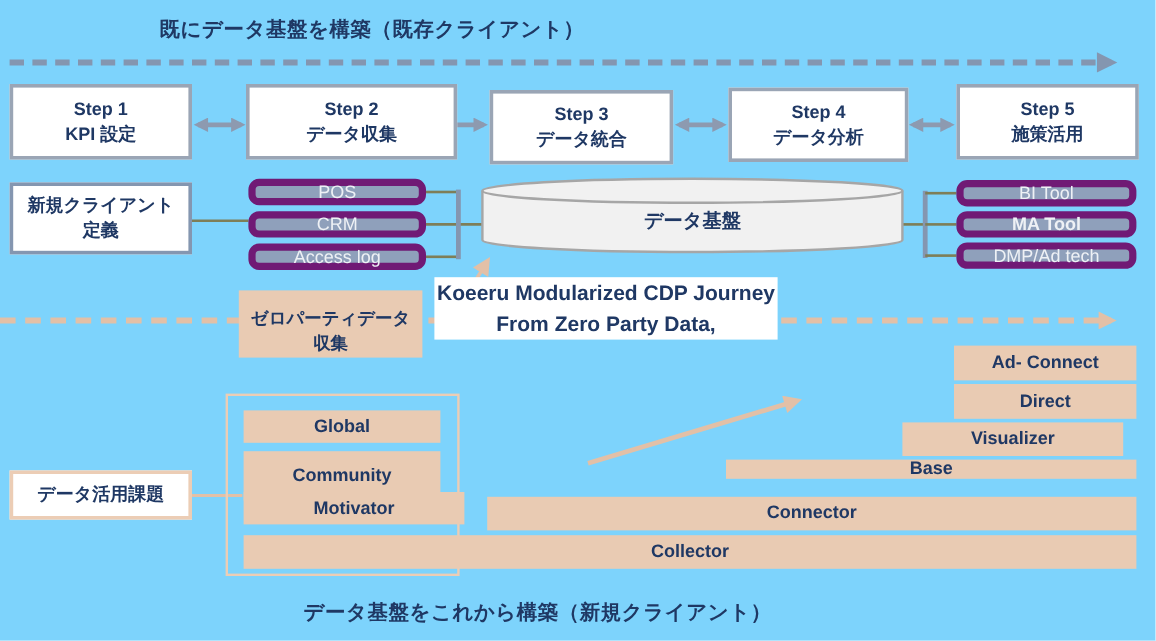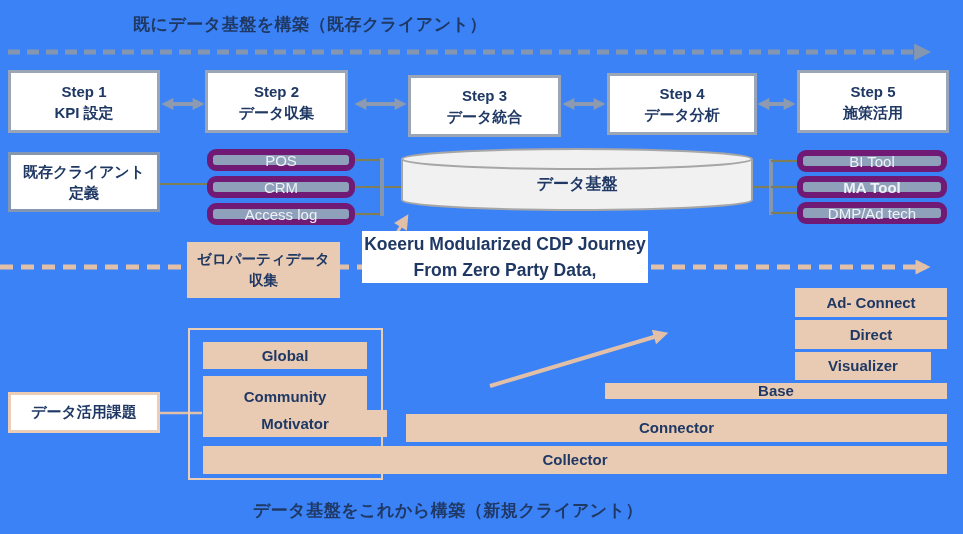--- a/index.html
+++ b/index.html
@@ -1,17 +1,17 @@
 <!DOCTYPE html>
 <html><head>
 <meta charset="utf-8">
 <style>
   html,body{margin:0;padding:0;background:#ffffff;}
   .stage{
-    position:relative;width:963px;height:534px;background:#3b82f6;overflow:hidden;
+    position:relative;width:963px;height:534px;background:#7dd3fc;overflow:hidden;
     font-family:"Liberation Sans","DejaVu Sans",sans-serif;color:#1f3864;
   }
   .lines{position:absolute;left:0;top:0;width:963px;height:534px;z-index:1;}
   .abs{position:absolute;z-index:2;box-sizing:border-box;}
   .title{font-size:17px;font-weight:bold;text-align:center;letter-spacing:0.5px;color:#1f3864;}
   .stepbox{
     background:#ffffff;border:3px solid #9aa5b5;color:#1f3864;font-weight:bold;
     display:flex;flex-direction:column;align-items:center;justify-content:center;
     font-size:15px;line-height:1.4;text-align:center;
   }
@@ -91,39 +91,39 @@
     <line x1="160" y1="413" x2="202" y2="413" stroke="#e2c0a7" stroke-width="2.5"></line>
   </svg>
 
   <div class="abs title" style="left:0;top:13px;width:620px;">既にデータ基盤を構築（既存クライアント）</div>
   <div class="abs title" style="left:48px;top:499px;width:800px;">データ基盤をこれから構築（新規クライアント）</div>
 
   <div class="abs stepbox" style="left:8px;top:70px;width:152px;height:63px;">
     <span>Step 1</span>
     <span>KPI 設定</span>
   </div>
-  <div class="abs stepbox" style="left:205px;top:70px;width:143px;height:63px;">
+  <div class="abs stepbox" style="left:205px;top:70px;width:176px;height:63px;">
     <span>Step 2</span>
     <span>データ収集</span>
   </div>
   <div class="abs stepbox" style="left:408px;top:75px;width:153px;height:62px;">
     <span>Step 3</span>
     <span>データ統合</span>
   </div>
   <div class="abs stepbox" style="left:607px;top:73px;width:150px;height:62px;">
     <span>Step 4</span>
     <span>データ分析</span>
   </div>
   <div class="abs stepbox" style="left:797px;top:70px;width:152px;height:63px;">
     <span>Step 5</span>
     <span>施策活用</span>
   </div>
 
   <div class="abs whitebox-blue" style="left:8px;top:152px;width:152px;height:60px;">
-    <span>既存クライアント</span>
+    <span>新規クライアント</span>
     <span>定義</span>
   </div>
 
   <div class="abs srcbox" style="left:207px;top:149px;width:148px;height:22px;">
     <span>POS</span>
   </div>
   <div class="abs srcbox" style="left:207px;top:176px;width:148px;height:22px;">
     <span>CRM</span>
   </div>
   <div class="abs srcbox" style="left:207px;top:203px;width:148px;height:22px;">
@@ -135,37 +135,37 @@
   <div class="abs srcbox" style="left:797px;top:150px;width:150px;height:22px;">
     <span>BI Tool</span>
   </div>
   <div class="abs srcbox" style="left:797px;top:176px;width:150px;height:22px;font-weight:bold;">
     <span>MA Tool</span>
   </div>
   <div class="abs srcbox" style="left:797px;top:202px;width:150px;height:22px;">
     <span>DMP/Ad tech</span>
   </div>
 
-  <div class="abs peachfill" style="left:187px;top:242px;width:153px;height:56px;font-size:14.5px;">
+  <div class="abs peachfill" style="left:199px;top:242px;width:153px;height:56px;font-size:14.5px;justify-content:flex-end;">
     <span>ゼロパーティデータ</span>
     <span>収集</span>
   </div>
 
   <div class="abs journey" style="left:362px;top:231px;width:286px;">
     <div>Koeeru Modularized CDP Journey</div>
     <div>From Zero Party Data,</div>
   </div>
 
   <div class="abs peachfill" style="left:795px;top:288px;width:152px;height:29px;">
     <span>Ad- Connect</span>
   </div>
   <div class="abs peachfill" style="left:795px;top:320px;width:152px;height:29px;">
     <span>Direct</span>
   </div>
-  <div class="abs peachfill" style="left:795px;top:352px;width:136px;height:28px;">
+  <div class="abs peachfill" style="left:752px;top:352px;width:184px;height:28px;">
     <span>Visualizer</span>
   </div>
 
   <div class="abs peach-outline" style="left:188px;top:328px;width:195px;height:152px;"></div>
   <div class="abs peachfill" style="left:203px;top:342px;width:164px;height:27px;">
     <span>Global</span>
   </div>
   <div class="abs peachfill" style="left:203px;top:376px;width:164px;height:41px;">
     <span>Community</span>
   </div>

